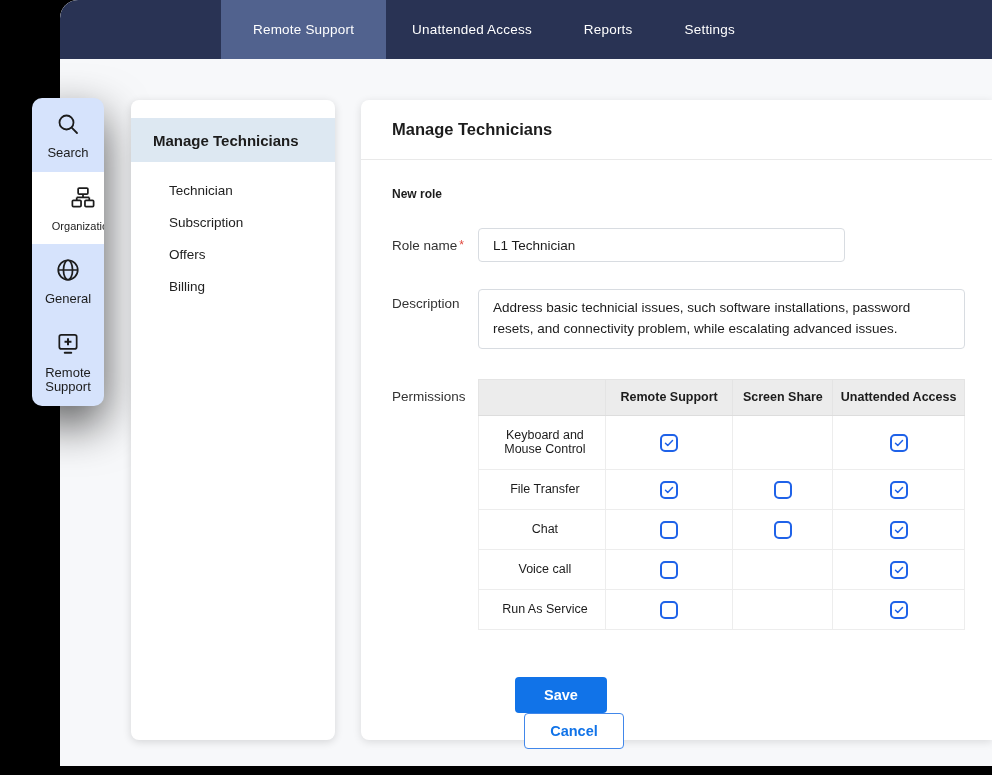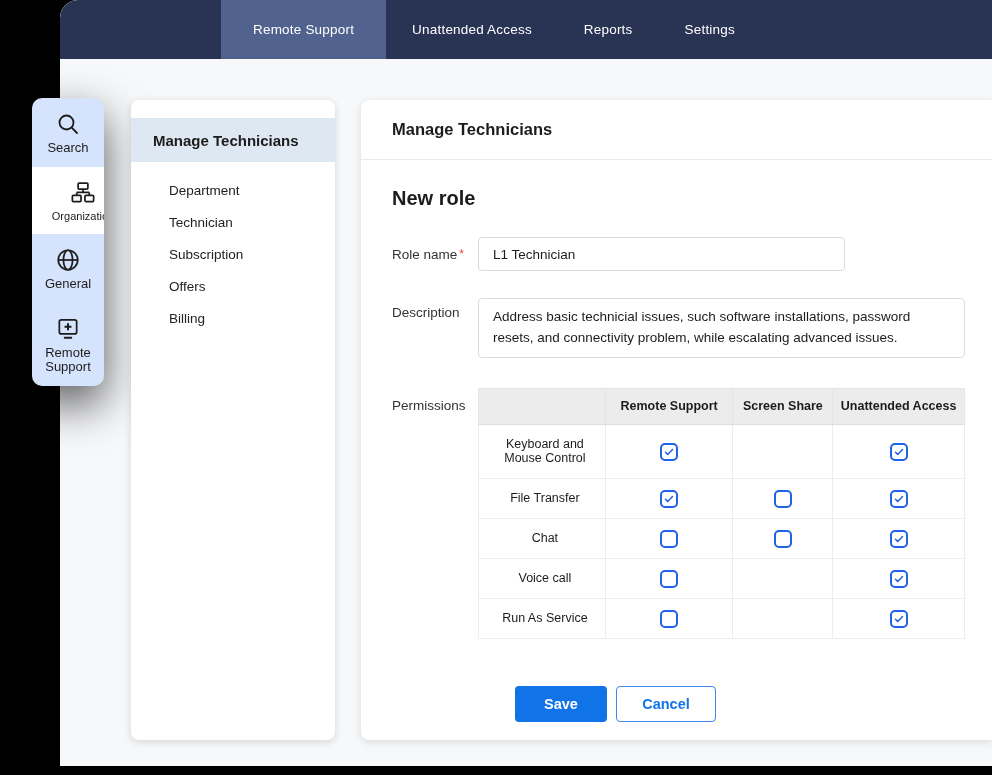--- a/index.html
+++ b/index.html
@@ -30,21 +30,21 @@
   .icon-sidebar{
     position:absolute; left:32px; top:98px; width:72px;
     background:var(--panel-blue,#d6e3fc); border-radius:10px;
     box-shadow:0 18px 45px rgba(0,0,0,.65);
     overflow:hidden;
   }
   .icon-item{ display:flex; flex-direction:column; align-items:center; text-align:center;
     padding:13px 2px 11px; cursor:pointer; }
   .icon-item.selected{ background:#fff;padding-left:32px; }
   .icon-item svg{ width:26px; height:26px; stroke:#1c1c1c; fill:none; stroke-width:1.6; }
-  .icon-item .lbl{ font-size:13px; line-height:1.15; color:#1c1c1c; }
+  .icon-item .lbl{ margin-top:5px; font-size:13px; line-height:1.15; color:#1c1c1c; }
   .icon-item .lbl.small{ font-size:11px; }
   
   .menu-card{
     position:absolute; left:131px; top:100px; width:204px; height:640px;
     background:#fff; border-radius:8px; box-shadow:0 2px 8px rgba(0,0,0,.14);
     padding-top:18px;
   }
   .menu-head{
     height:44px; display:flex; align-items:center; padding-left:22px;
     background:var(--menu-selected,#dde8f2); font-size:15px; font-weight:700; cursor:pointer;
@@ -54,21 +54,21 @@
     font-size:13.5px; color:#222; cursor:pointer; }
   
   .main-card{
     position:absolute; left:361px; top:100px; width:631px; height:640px;
     background:#fff; border-radius:8px 0 0 8px; box-shadow:0 2px 8px rgba(0,0,0,.12);
   }
   .card-header{ height:60px; display:flex; align-items:center; padding-left:31px;
     border-bottom:1px solid #e9e9e9; }
   .card-header .title{ font-size:16.5px; font-weight:600; }
   .card-body{ padding:27px 0 0 31px; }
-  .section-title{ font-size:20px; font-weight:700; margin-bottom:27px; }
+  .section-title{ font-size:12px; font-weight:700; margin-bottom:27px; }
   .form-row{ display:flex; }
   .form-row .flabel{ width:86px; flex:0 0 86px; font-size:13.5px; color:#333; }
   .req{ color:var(--required-red,#e0483e); font-size:12px; vertical-align:top; margin-left:2px; }
   .row-rolename{ align-items:center; margin-bottom:27px; }
   .text-input{
     width:367px; height:34px; border:1px solid #d8dce1; border-radius:4px;
     font-size:13.5px; padding:0 14px; color:#1c1c1c; background:#fff;
     font-family:inherit;
   }
   .row-desc{ margin-bottom:30px; }
@@ -90,21 +90,21 @@
     border:1px solid #ededed; text-align:center; height:40px; background:#fff;
   }
   table.perm tbody tr.tall td{ height:54px; }
   table.perm td.rowlabel{ text-align:center; padding:0 10px 0 16px; font-size:12.5px; color:#1c1c1c; }
   .cbx{
     width:18px; height:18px; border:2px solid var(--checkbox-blue,#1f62e8); border-radius:5px;
     display:inline-flex; align-items:center; justify-content:center;
     vertical-align:middle; background:#fff; cursor:pointer;
   }
   .cbx svg{ width:12px; height:12px; }
-  .btn-row{ margin-top:47px; padding-left:123px; display:flex; }
+  .btn-row{ margin-top:47px; padding-left:123px; display:flex;flex-direction:column; }
   .btn{ height:36px; border-radius:4px; font-size:14.5px; font-weight:600;
     display:flex; align-items:center; justify-content:center; cursor:pointer;
     font-family:inherit; }
   .btn-save{ width:92px; background:var(--accent,#1173e8); color:#fff; border:none; }
   .btn-cancel{ width:100px; margin-left:9px; background:#fff;
     color:var(--accent,#1173e8); border:1px solid #4187ea; }
 </style>
 </head>
 <body>
 
@@ -158,21 +158,20 @@
           <path d="M9 20h6" stroke-width="1.8" stroke-linecap="round"></path>
         </svg>
     </span>
     <span class="lbl">Remote Support</span>
   </div>
 </div>
 
 <div class="menu-card">
   <div class="menu-head">Manage Technicians</div>
   <div class="menu-list">
-    <div class="menu-item">Department</div>
     <div class="menu-item">Technician</div>
     <div class="menu-item">Subscription</div>
     <div class="menu-item">Offers</div>
     <div class="menu-item">Billing</div>
   </div>
 </div>
 
 <div class="main-card">
   <div class="card-header">
     <span class="title">Manage Technicians</span>

